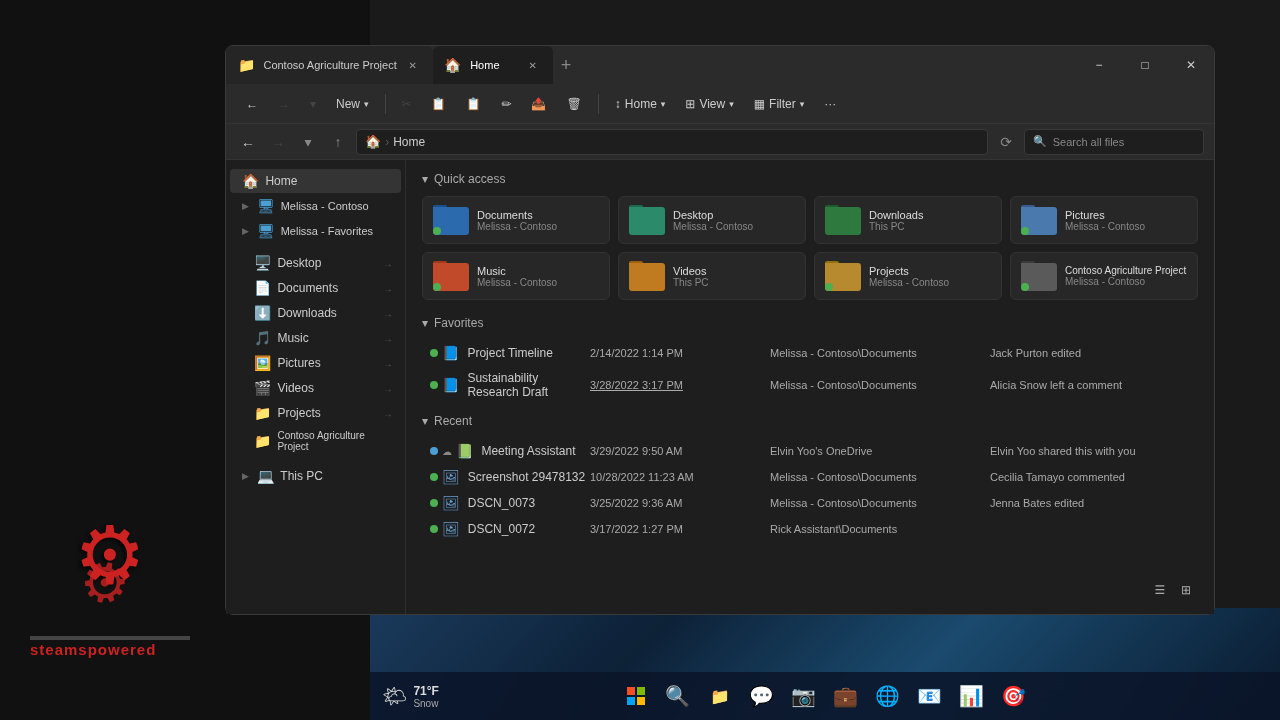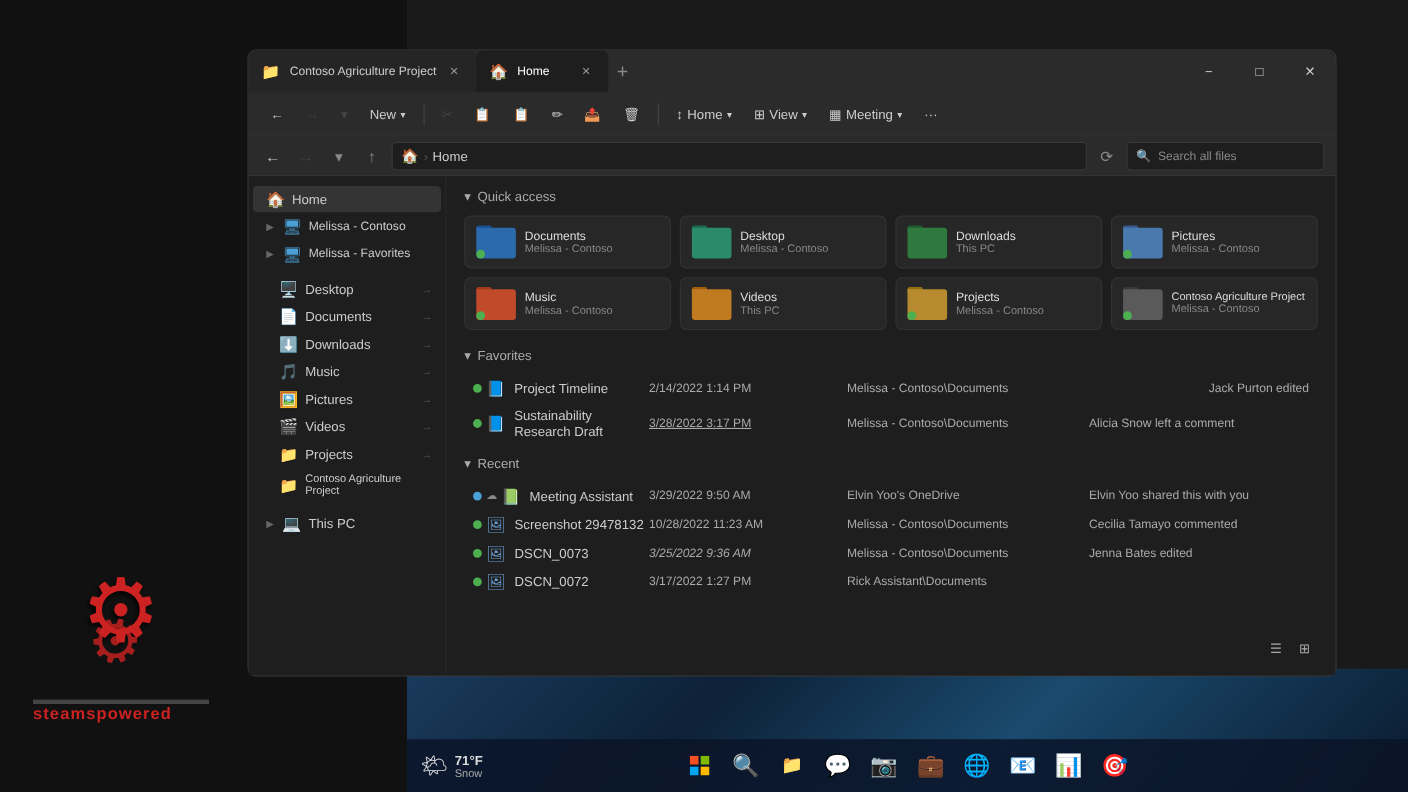--- a/index.html
+++ b/index.html
@@ -557,21 +557,21 @@
       <span>Home</span>
       <span class="arrow">▾</span>
     </div>
     <div class="toolbar-btn">
       <span>⊞</span>
       <span>View</span>
       <span class="arrow">▾</span>
     </div>
     <div class="toolbar-btn">
       <span>▦</span>
-      <span>Meeting</span>
+      <span>Filter</span>
       <span class="arrow">▾</span>
     </div>
     <div class="toolbar-btn">···</div>
   </div>
 
   <div class="address-bar">
     <div class="nav-btn active">←</div>
     <div class="nav-btn disabled">→</div>
     <div class="nav-btn">▾</div>
     <div class="nav-btn">↑</div>
@@ -763,21 +763,21 @@
       <div class="file-row">
         <div class="file-row-name">
           <div class="file-indicator">
             <div class="status-dot"></div>
             <span class="doc-icon">📘</span>
           </div>
           <span>Project Timeline</span>
         </div>
         <div style="font-size:11px;color:#aaa;">2/14/2022 1:14 PM</div>
         <div style="font-size:11px;color:#aaa;">Melissa - Contoso\Documents</div>
-        <div style="font-size:11px;color:#aaa;text-align:right;">Jack Purton edited</div>
+        <div style="font-size:11px;color:#aaa;">Jack Purton edited</div>
       </div>
 
       <div class="file-row">
         <div class="file-row-name">
           <div class="file-indicator">
             <div class="status-dot"></div>
             <span class="doc-icon">📘</span>
           </div>
           <span>Sustainability Research Draft</span>
         </div>
@@ -821,21 +821,21 @@
       </div>
 
       <div class="file-row">
         <div class="file-row-name">
           <div class="file-indicator">
             <div class="status-dot"></div>
             <span class="img-icon">🖼</span>
           </div>
           <span>DSCN_0073</span>
         </div>
-        <div style="font-size:11px;color:#aaa;font-style:italic;">3/25/2022 9:36 AM</div>
+        <div style="font-size:11px;color:#aaa;">3/25/2022 9:36 AM</div>
         <div style="font-size:11px;color:#aaa;">Melissa - Contoso\Documents</div>
         <div style="font-size:11px;color:#aaa;">Jenna Bates edited</div>
       </div>
 
       <div class="file-row">
         <div class="file-row-name">
           <div class="file-indicator">
             <div class="status-dot"></div>
             <span class="img-icon">🖼</span>
           </div>

